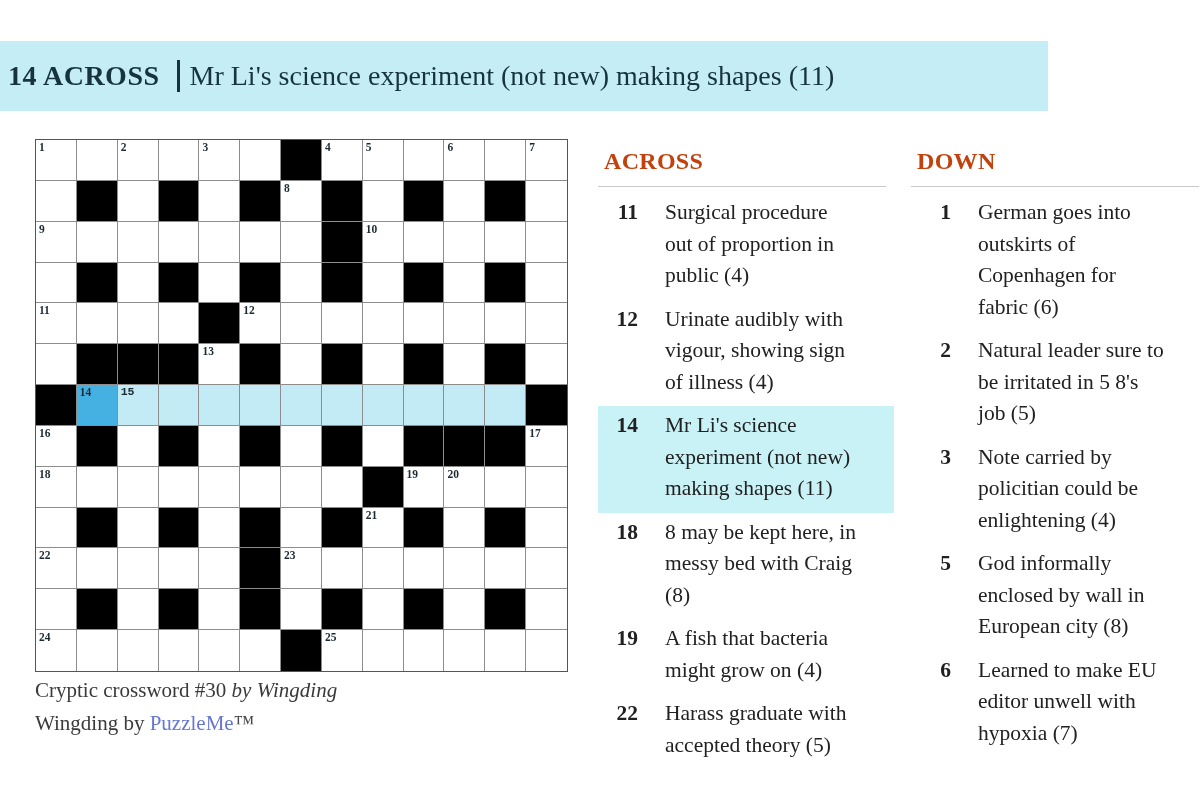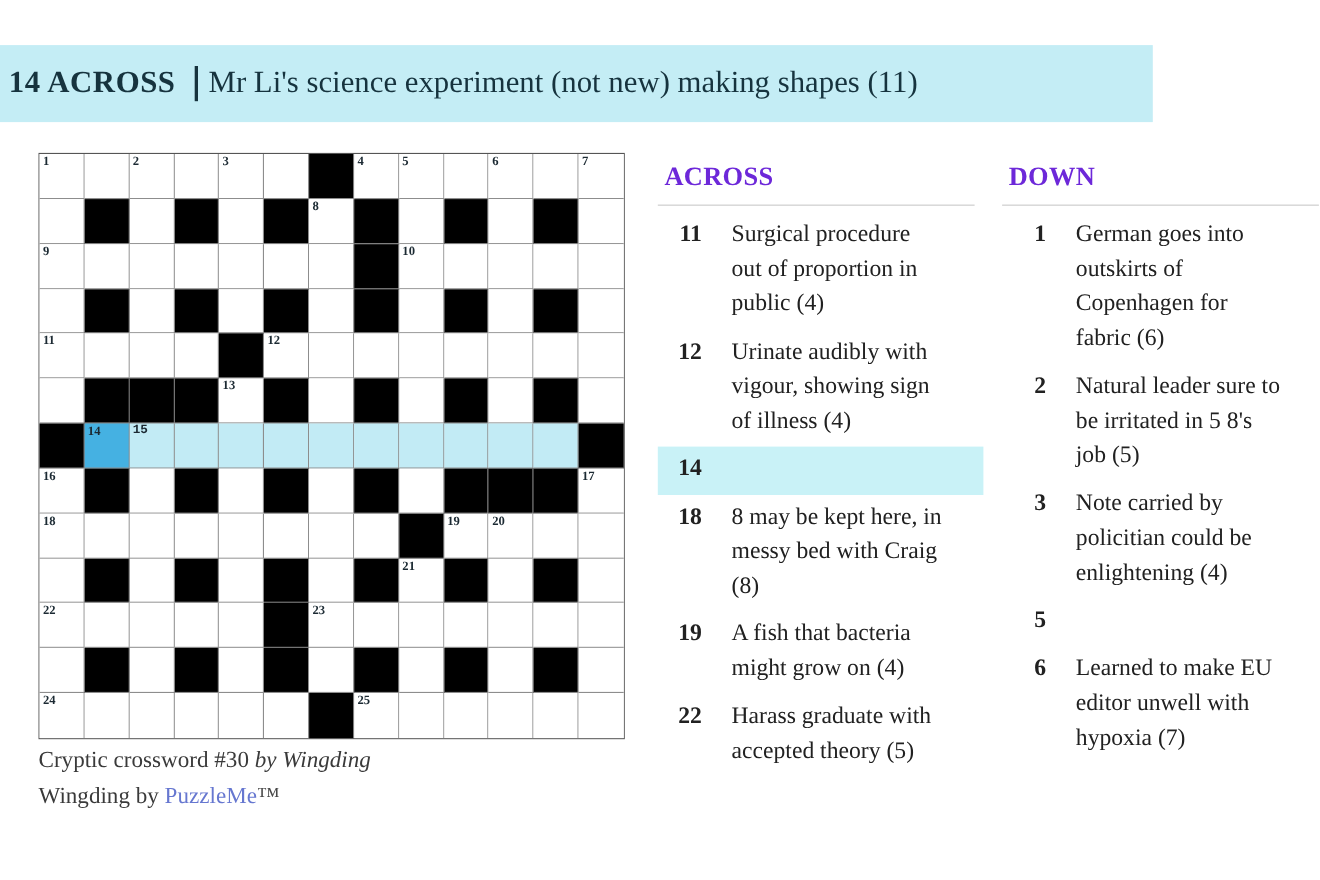--- a/index.html
+++ b/index.html
@@ -46,21 +46,21 @@
   .caption1 { top: 678px; }
   .caption2 { top: 711px; }
   .caption1 em { font-style: italic; }
   .caption2 a { color: var(--link, #6677d0); text-decoration: none; }
   .caption2 .tm { color: #474747; }
 
   
   .clues { position: absolute; top: 148px; width: 282px; }
   .clues.across { left: 604px; }
   .clues.down { left: 917px; }
-  .clues h2 { margin: 0; font-size: 24px; font-weight: bold; color: #6d28d9; letter-spacing: 0.3px; }
+  .clues h2 { margin: 0; font-size: 24px; font-weight: bold; color: #c2410c; letter-spacing: 0.3px; }
   .rule { border: none; border-top: 1px solid #c9c9c9; margin: 11px 0 0 -6px; }
   .clue-list { margin-top: 10px; }
   .clue-item { display: flex; margin-bottom: 12px; font-size: 21.5px; line-height: 31.5px; color: #212121; }
   .clue-num { min-width: 34px; text-align: right; font-weight: bold; flex: none; }
   .clue-text { margin-left: 27px; white-space: pre-line; }
   .clue-item.active { background: var(--clue-hl, #c9f2f7); padding: 4px 8px 8px 6px; margin: -4px -8px 4px -6px; }
 </style>
 </head>
 <body style="--bar-bg: #c4edf5; --bar-fg: #16333e; --cell-hl: #c2ebf5; --cell-sel: #45b1e2; --clue-hl: #c9f2f7; --link: #6677d0;">
 
@@ -311,20 +311,23 @@
 public (4)</div>
       </div>
       <div class="clue-item">
         <div class="clue-num">12</div>
         <div class="clue-text">Urinate audibly with
 vigour, showing sign
 of illness (4)</div>
       </div>
       <div class="clue-item active">
         <div class="clue-num">14</div>
+        <div class="clue-text">Mr Li's science
+experiment (not new)
+making shapes (11)</div>
       </div>
       <div class="clue-item">
         <div class="clue-num">18</div>
         <div class="clue-text">8 may be kept here, in
 messy bed with Craig
 (8)</div>
       </div>
       <div class="clue-item">
         <div class="clue-num">19</div>
         <div class="clue-text">A fish that bacteria
@@ -356,20 +359,23 @@
 job (5)</div>
       </div>
       <div class="clue-item">
         <div class="clue-num">3</div>
         <div class="clue-text">Note carried by
 policitian could be
 enlightening (4)</div>
       </div>
       <div class="clue-item">
         <div class="clue-num">5</div>
+        <div class="clue-text">God informally
+enclosed by wall in
+European city (8)</div>
       </div>
       <div class="clue-item">
         <div class="clue-num">6</div>
         <div class="clue-text">Learned to make EU
 editor unwell with
 hypoxia (7)</div>
       </div>
     </div>
 </div>
 

